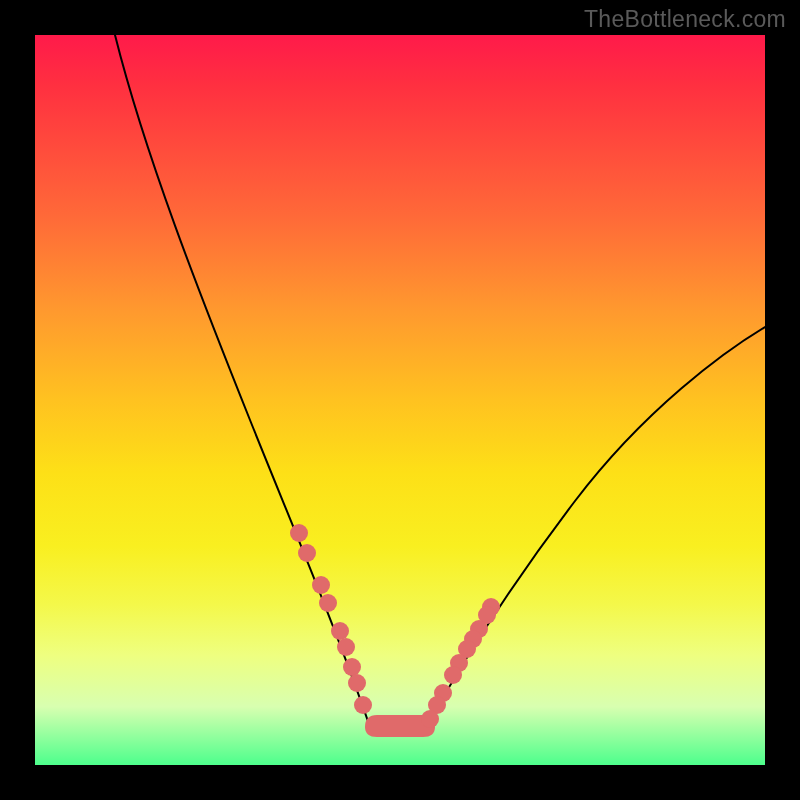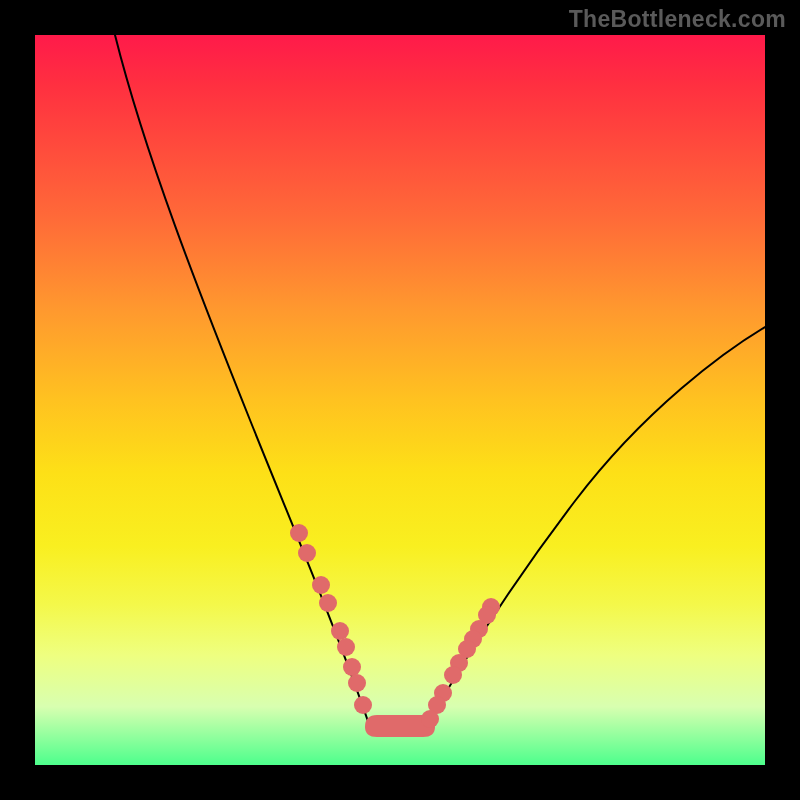--- a/index.html
+++ b/index.html
@@ -32,21 +32,21 @@
       #4dff8c 100%
     );
   }
   .watermark {
     position: absolute;
     top: 6px;
     right: 14px;
     color: #5a5a5a;
     font-size: 23px;
     letter-spacing: 0.3px;
-    font-weight: 700;
+    font-weight: 400;
     margin-left: 21px;
   }
   svg.curve {
     position: absolute;
     left: 0;
     top: 0;
     width: 730px;
     height: 730px;
   }
   .curve path.line {

